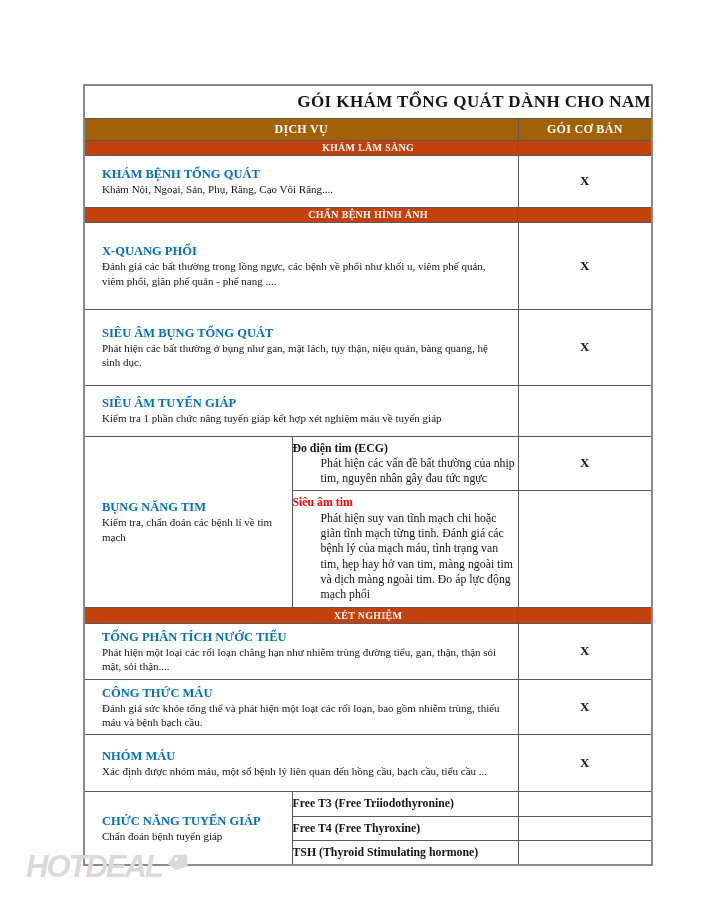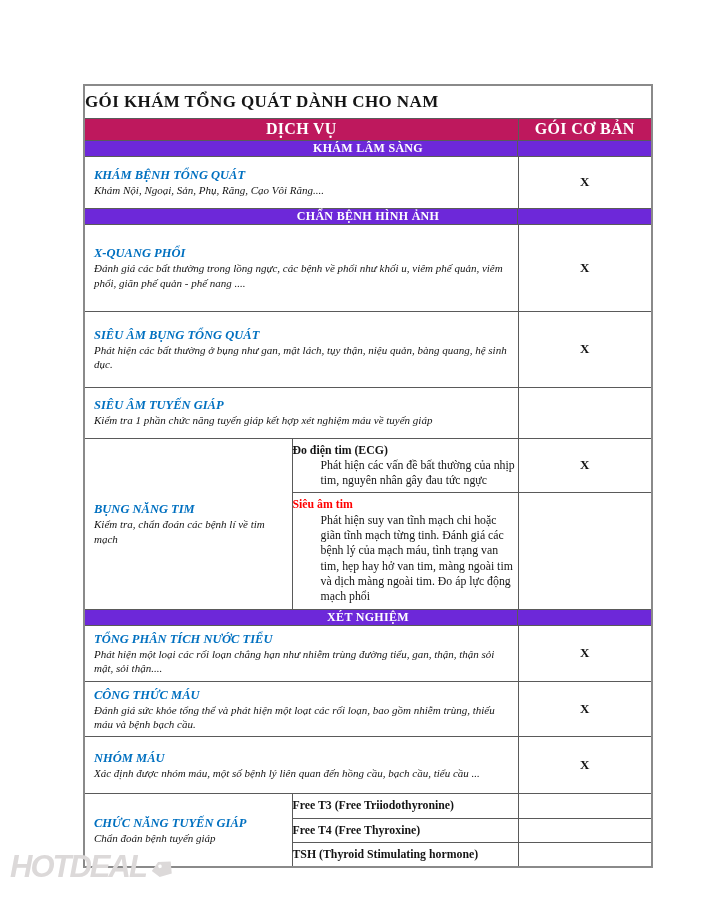--- a/index.html
+++ b/index.html
@@ -7,44 +7,44 @@
     width:710px;height:919px;background:#ffffff;position:relative;overflow:hidden;
     font-family:"Liberation Serif",serif;color:#111;
   }
   table.pkg{
     position:absolute;left:83px;top:84px;width:568px;
     border-collapse:collapse;table-layout:fixed;
     border:2px solid #8a8a8a;
   }
   td{border:1px solid #5a5a5a;padding:0;vertical-align:middle;}
   .title-cell{
-    height:31px;text-align:left;font-weight:bold;font-size:17px;color:#151515;
+    height:31px;text-align:right;font-weight:bold;font-size:17px;color:#151515;
     letter-spacing:.4px;
   }
   .head-cell{
-    background:#be185d;color:#ffffff;font-weight:bold;text-align:center;
-    font-size:16px;height:21px;letter-spacing:.3px;
+    background:#a16207;color:#ffffff;font-weight:bold;text-align:center;
+    font-size:12px;height:21px;letter-spacing:.3px;
   }
   .section-cell{
-    background:#6d28d9;color:#ffffff;font-weight:bold;text-align:center;
-    font-size:12px;height:13px;position:relative;letter-spacing:.3px;margin-top:36px;
+    background:#c2410c;color:#ffffff;font-weight:bold;text-align:center;
+    font-size:10px;height:13px;position:relative;letter-spacing:.3px;margin-top:36px;
   }
   .section-cell::after{
     content:"";position:absolute;top:0;bottom:0;right:133px;width:1px;background:#5a5a5a;
   }
-  .svc{padding:5px 9px;font-style:italic;}
+  .svc{padding:5px 17px;}
   .svc-name{color:#0070c0;font-weight:bold;font-size:12.5px;line-height:1.3;}
   .svc-desc{font-size:11px;line-height:1.3;color:#141414;}
   .sub{padding:4px 0;}
   .sub-name{font-weight:bold;font-size:11.8px;line-height:1.3;color:#141414;}
   .sub-name.red{color:#ff0000;}
   .sub-desc{font-size:11.8px;line-height:1.3;color:#141414;margin-left:28px;}
   .mark-cell{text-align:center;font-weight:bold;font-size:13px;color:#141414;}
   .watermark{
-    position:absolute;left:10px;top:851px;display:flex;align-items:flex-end;
+    position:absolute;left:26px;top:851px;display:flex;align-items:center;
     color:#dcd9d9;user-select:none;
   }
   .wm-text{
     font-family:"Liberation Sans",sans-serif;font-weight:bold;font-style:italic;
     font-size:31px;letter-spacing:-2px;line-height:1;
   }
   .wm-tag{margin-left:4px;transform:rotate(-12deg);margin-top:-6px;}
 </style>
 </head>
 <body>

